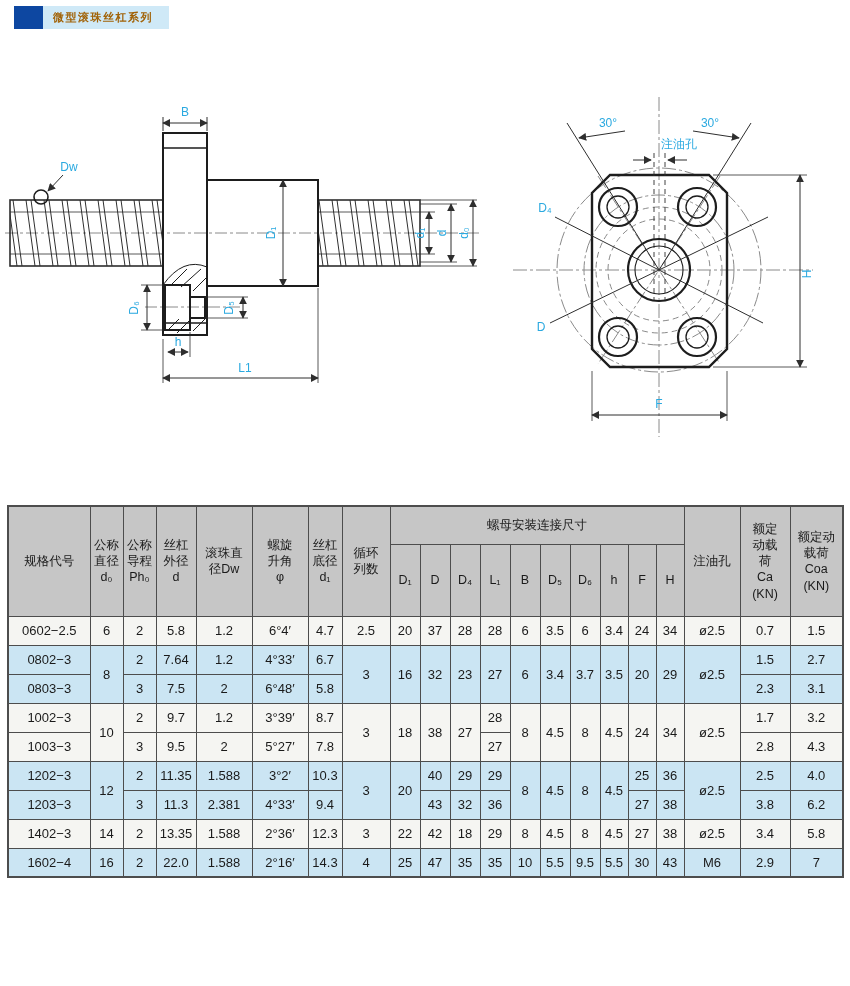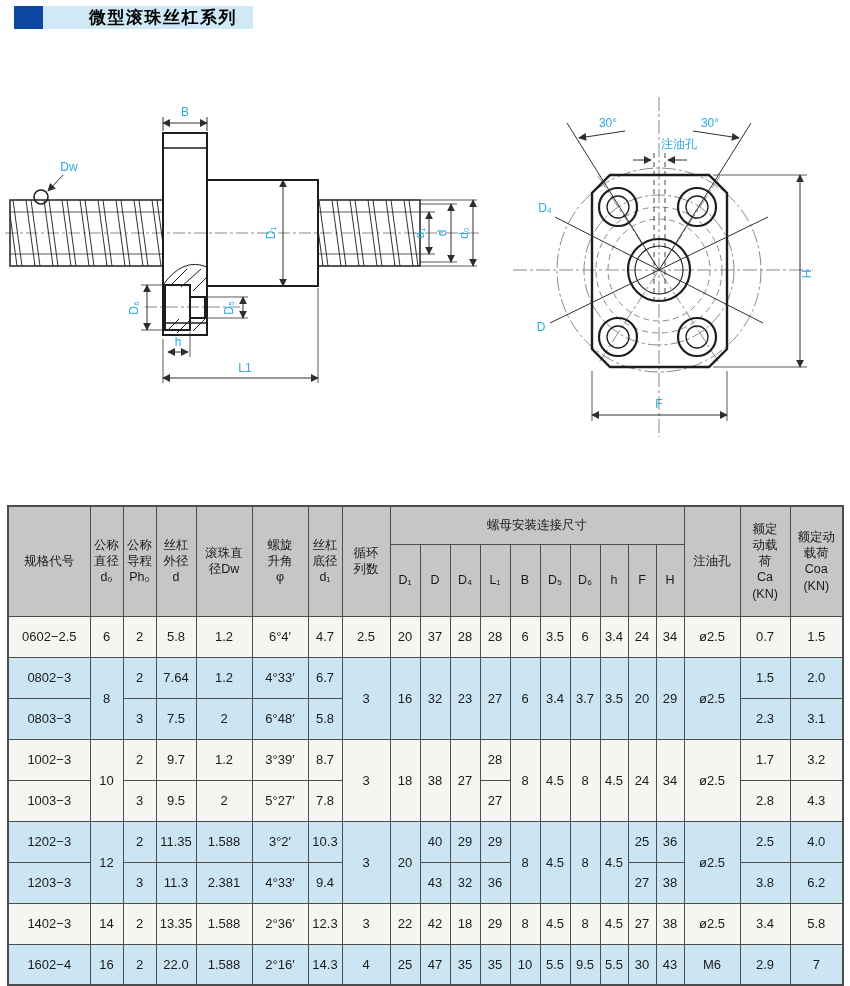--- a/index.html
+++ b/index.html
@@ -2,35 +2,35 @@
 <html><head>
 <meta charset="utf-8">
 <style>
   html,body{margin:0;padding:0;background:#ffffff;font-family:"Liberation Sans","DejaVu Sans",sans-serif;}
   .page{position:relative;width:850px;height:986px;background:#ffffff;overflow:hidden;}
 
   
   .titlebar{position:absolute;left:14px;top:6px;display:flex;height:23px;}
   .title-square{width:29px;height:23px;background:#0d47a1;}
   .title-strip{background:#cfe9f7;display:flex;align-items:center;padding:0 16px 0 10px;}
-  .title-strip span{font-size:17px;font-weight:bold;color:#000000;letter-spacing:1.5px;margin-left:36px;}
+  .title-strip span{font-size:11px;font-weight:bold;color:#a16207;letter-spacing:1.5px;}
 
   
   .svg-left{position:absolute;left:5px;top:95px;}
   .svg-right{position:absolute;left:505px;top:85px;}
   svg text{font-family:"Liberation Sans","DejaVu Sans",sans-serif;}
   .dimlbl{fill:#2aa9e0;font-size:12px;}
 
   
   .spec-table{position:absolute;left:7px;top:505px;border-collapse:collapse;table-layout:fixed;border:2px solid #4d4d4d;}
   .spec-table th,.spec-table td{border:1px solid #4d4d4d;text-align:center;vertical-align:middle;padding:0 1px;}
   .spec-table th{background:#c6c6c6;font-weight:normal;font-size:12.5px;line-height:1.3;white-space:pre-line;color:#1a1a1a;}
   .spec-table thead tr.h1{height:38px;}
   .spec-table thead tr.h2{height:72px;}
-  .spec-table tbody tr{height:41px;}
+  .spec-table tbody tr{height:29px;}
   .spec-table td{font-size:13px;color:#1a1a1a;background:#f5f5f2;}
   .spec-table tr.shade td{background:#cbe5f3;}
 </style>
 </head>
 <body>
 
 <div class="page">
 
   <div class="titlebar">
     <div class="title-square"></div>
@@ -308,21 +308,21 @@
           <td rowspan="2">23</td>
           <td rowspan="2">27</td>
           <td rowspan="2">6</td>
           <td rowspan="2">3.4</td>
           <td rowspan="2">3.7</td>
           <td rowspan="2">3.5</td>
           <td rowspan="2">20</td>
           <td rowspan="2">29</td>
           <td rowspan="2">ø2.5</td>
           <td>1.5</td>
-          <td>2.0</td>
+          <td>2.7</td>
         </tr>
         <tr class="shade">
           <td>0803−3</td>
           <td>3</td>
           <td>7.5</td>
           <td>2</td>
           <td>6°48′</td>
           <td>5.8</td>
           <td>2.3</td>
           <td>3.1</td>

